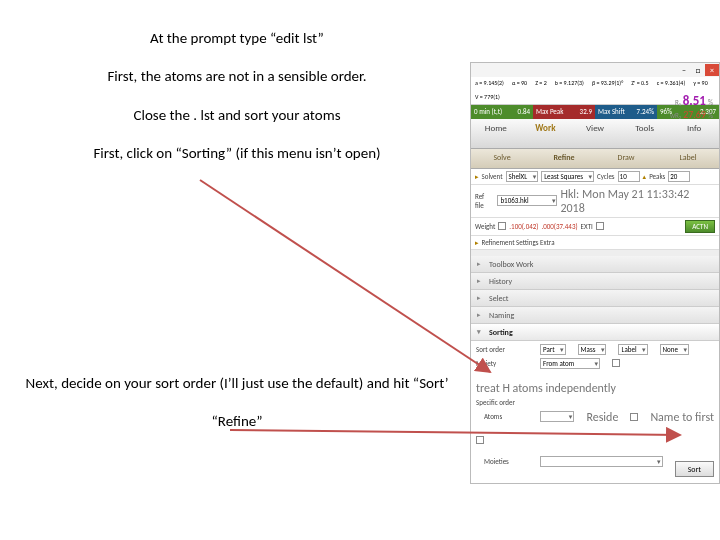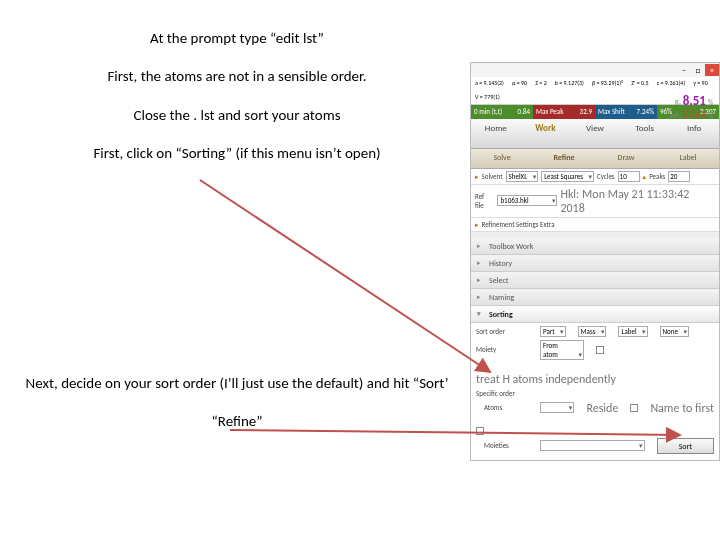--- a/index.html
+++ b/index.html
@@ -32,21 +32,21 @@
   .num { border:1px solid #aaa; width:22px; padding:0 1px; background:#fff; display:inline-block; }
   .redtxt{color:#c0392b;}
   .greenbtn { background:linear-gradient(#7bc043,#4d8c2b); color:#fff; padding:1px 6px; border:1px solid #3a6b20; font-size:7px; }
   .small{font-size:12px;color:#777;}
   .accordion { border-bottom:1px solid #ccc; background:linear-gradient(#f4f4f4,#e2e2e2); padding:3px 6px; font-size:8px; color:#555; cursor:pointer; }
   .accordion.active { background:linear-gradient(#fff,#e8e8e8); color:#222; font-weight:bold; }
   .accordion .plus { float:left; margin-right:4px; color:#888; font-size:7px; width:8px;}
   .sort-panel { background:#fff; padding:3px 5px; font-size:7px; }
   .sort-panel .prow { display:flex; align-items:center; gap:12px; margin-bottom:3px; flex-wrap:wrap; }
   .prow .label2 { width:52px; color:#444; }
-  .sortbtn { border:1px solid #888; background:linear-gradient(#fafafa,#ddd); padding:2px 21px; font-size:8px; float:right; }
+  .sortbtn { border:1px solid #888; background:linear-gradient(#fafafa,#ddd); padding:2px 12px; font-size:8px; float:right;margin-top:14px; }
   svg.overlay { position:absolute; left:0; top:0; pointer-events:none; }
 </style>
 </head>
 <body>
 
 <div class="instructions">
   <p>At the prompt type “edit lst”</p>
   <p>First, the atoms are not in a sensible order.</p>
   <p>Close the . lst and sort your atoms</p>
   <p>First, click on “Sorting” (if this menu isn’t open)</p>
@@ -123,20 +123,29 @@
     <span class="label">Peaks</span>
     <span class="num">20</span>
   </div>
 
   <div class="row">
     <span class="label">Ref file</span>
     <span class="select" style="flex:0 0 60px">b1063.hkl</span>
     <span class="small" style="margin-left:auto">Hkl: Mon May 21 11:33:42 2018</span>
   </div>
 
+  <div class="row">
+    <span class="label">Weight</span>
+    <span class="chk"></span>
+    <span class="redtxt">.100(.042)</span>
+    <span class="redtxt">.000(37.443)</span>
+    <span class="label">EXTI</span>
+    <span class="chk"></span>
+    <span class="greenbtn" style="margin-left:auto">ACTN</span>
+  </div>
 
 
   <div class="row">
     <span style="color:#b08000">▸</span>
     <span class="label">Refinement Settings Extra</span>
   </div>
 
   <div style="height:6px;background:#eee"></div>
 
   <div class="accordion"><span class="plus">▸</span><span>Toolbox Work</span></div>
@@ -148,21 +157,21 @@
   <div class="sort-panel">
     <div class="prow">
       <span class="label2">Sort order</span>
       <span class="select">Part</span>
       <span class="select">Mass</span>
       <span class="select">Label</span>
       <span class="select">None</span>
     </div>
     <div class="prow">
       <span class="label2">Moiety</span>
-      <span class="select" style="width:44px">From atom</span>
+      <span class="select" style="width:60px">From atom</span>
       <span class="chk"></span>
       <span class="small">treat H atoms independently</span>
     </div>
     <div class="prow">
       <span class="label2">Specific order</span>
     </div>
     <div class="prow">
       <span class="label2" style="padding-left:8px">Atoms</span>
       <span class="select" style="flex:1">&nbsp;</span>
       <span class="small">Reside</span>

